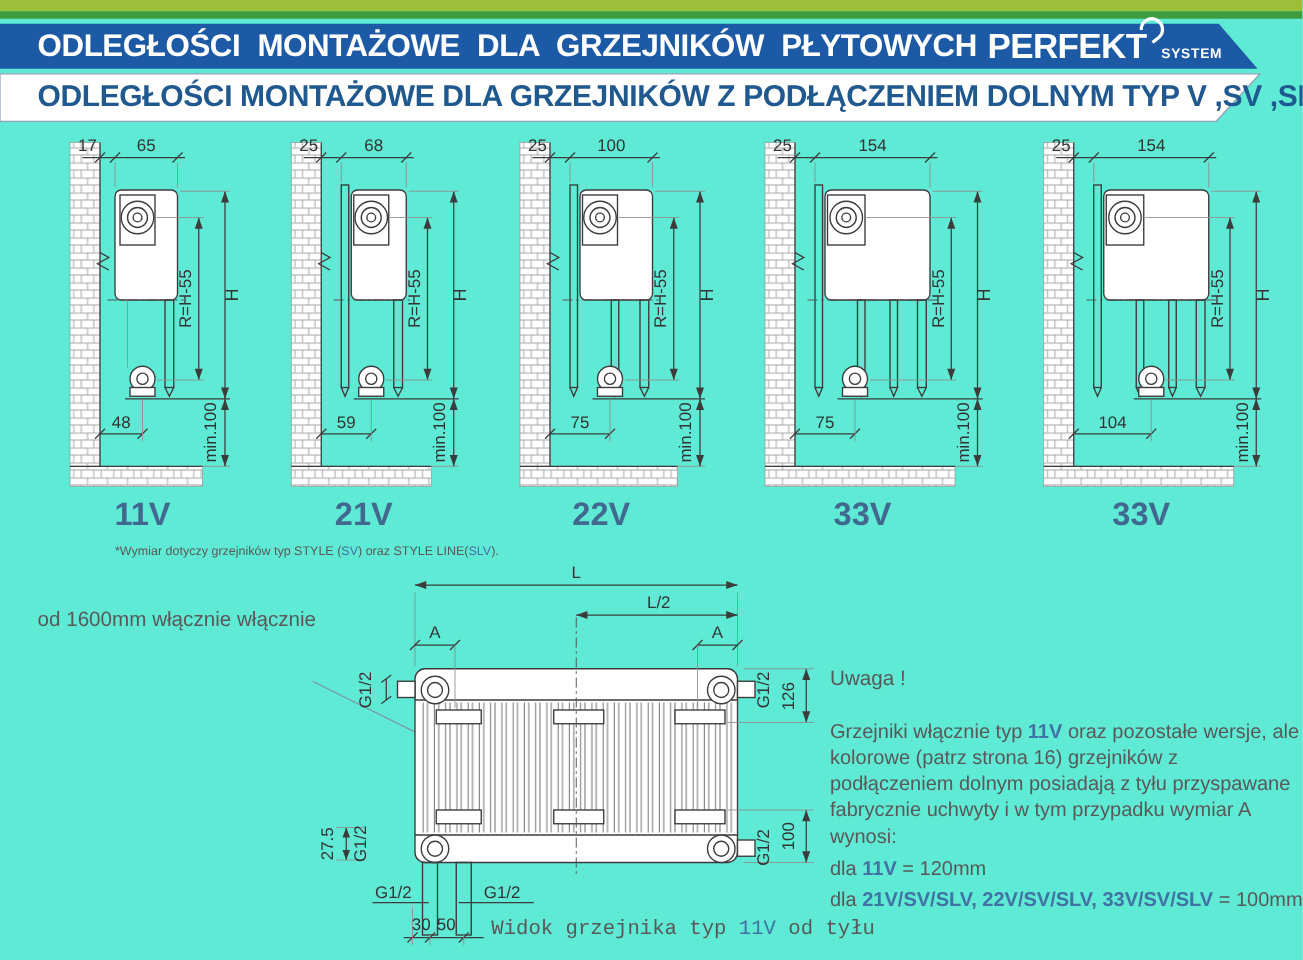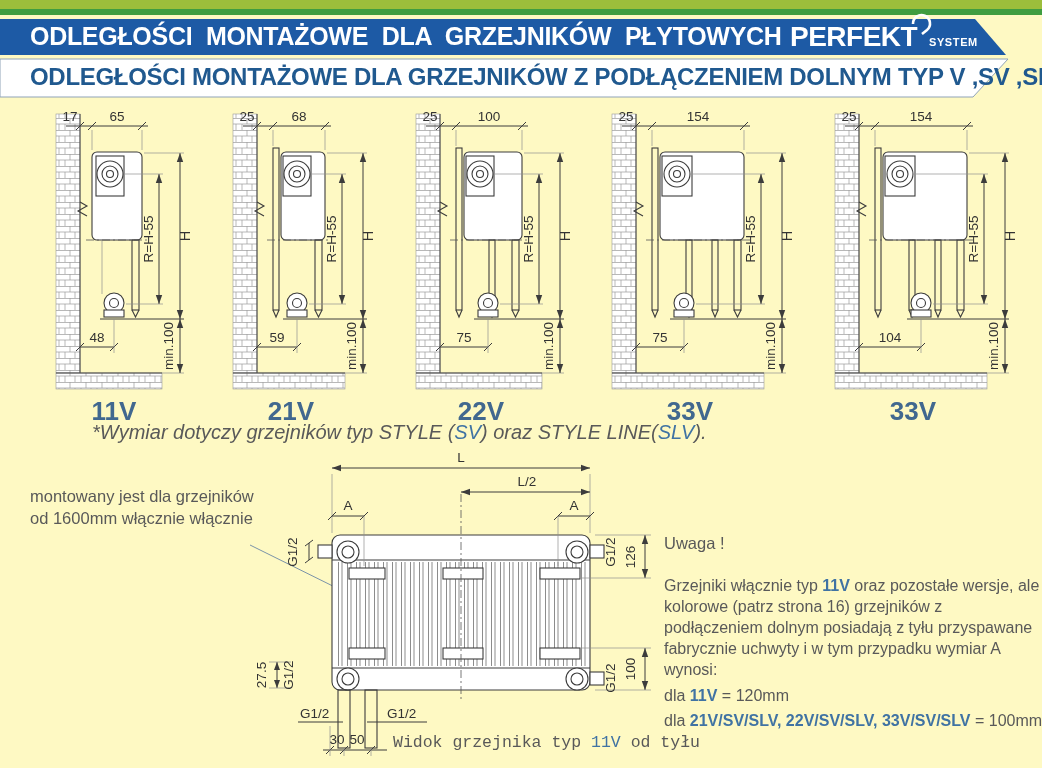--- a/index.html
+++ b/index.html
@@ -1,17 +1,17 @@
 <!DOCTYPE html>
 <html><head>
 <meta charset="utf-8">
 <style>
   * { margin:0; padding:0; box-sizing:border-box; }
   body { background:#e8e8e8; font-family:"Liberation Sans", sans-serif; }
-  #page { position:relative; width:1042px; height:768px; background:#fef9c3; overflow:hidden; margin:0 auto; }
+  #page { position:relative; width:1042px; height:768px; background:#5eead4; overflow:hidden; margin:0 auto; }
 
   
   #hdr { position:absolute; left:0; top:0; }
 
   svg text { font-family:"Liberation Sans", sans-serif; }
   .b1   { font-size:25px; font-weight:700; fill:#ffffff; word-spacing:7px; letter-spacing:-0.3px; }
   .brand{ font-size:28px; font-weight:800; fill:#ffffff; letter-spacing:-0.5px; }
   .brandsub { font-size:11px; font-weight:700; fill:#ffffff; letter-spacing:0.6px; }
   .b2   { font-size:24px; font-weight:700; fill:#20598f; letter-spacing:-0.3px; }
 
@@ -22,21 +22,21 @@
   .partn { stroke:#3c3c3c; stroke-width:1.1; fill:none; }
   .arr   { fill:#3c3c3c; stroke:none; }
   .dash  { stroke:#555; stroke-width:0.8; stroke-dasharray:8 3 2 3; fill:none; }
   text.dt  { font-size:13.5px; fill:#333333; }
   text.lbl { font-size:26px; font-weight:bold; fill:#41688f; }
 
   #diagrams-row { position:absolute; top:106px; left:0; width:1042px; height:322px;
                   display:flex; justify-content:space-between; align-items:flex-start;
                   padding:0 19px 0 30px; }
 
-  .note-line { position:absolute; left:92px; top:421px; font-size:20px; color:#595959;font-style:italic; }
+  .note-line { position:absolute; left:92px; top:436px; font-size:10px; color:#595959; }
   .blue      { color:#4073a3; }
   .tblue     { color:#4073a3; font-weight:bold; }
 
   #left-note { position:absolute; left:30px; top:486px; font-size:16.5px; line-height:1.32;
                color:#595959; }
 
   #backview  { position:absolute; left:255px; top:450px; }
   #leader    { position:absolute; left:245px; top:540px; }
 
   #caption   { position:absolute; left:393px; top:733px; font-size:16.5px; color:#595959; white-space:nowrap;font-family:Liberation Mono, monospace; }
@@ -368,21 +368,20 @@
       <text x="81" y="236" text-anchor="middle" class="dt">104</text>
       <text x="104" y="314" text-anchor="middle" class="lbl">33V</text>
     </svg>
   </div>
 
   <div class="note-line">
     <span>*Wymiar dotyczy grzejników typ STYLE (</span><span class="blue">SV</span><span>) oraz STYLE LINE(</span><span class="blue">SLV</span><span>).</span>
   </div>
 
   <div id="left-note">
-    <div>montowany jest dla grzejników</div>
     <div>od 1600mm włącznie włącznie</div>
   </div>
 
   <svg id="leader" width="228" height="118" viewBox="0 0 228 118">
     <line x1="5" y1="5" x2="221" y2="112" stroke="#7a93a8" stroke-width="1"></line>
   </svg>
 
   <svg id="backview" width="420" height="310" viewBox="0 0 420 310">
     <defs>
         <pattern id="fins" width="9" height="8" patternUnits="userSpaceOnUse">

